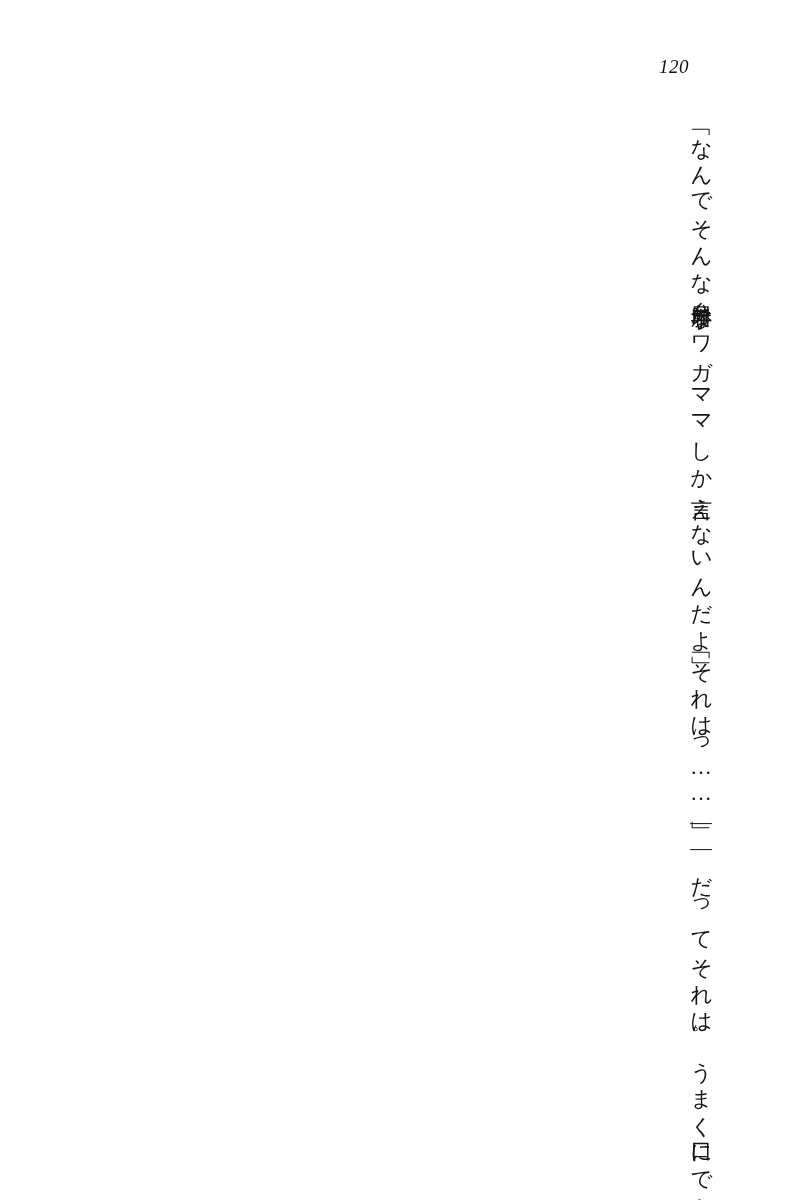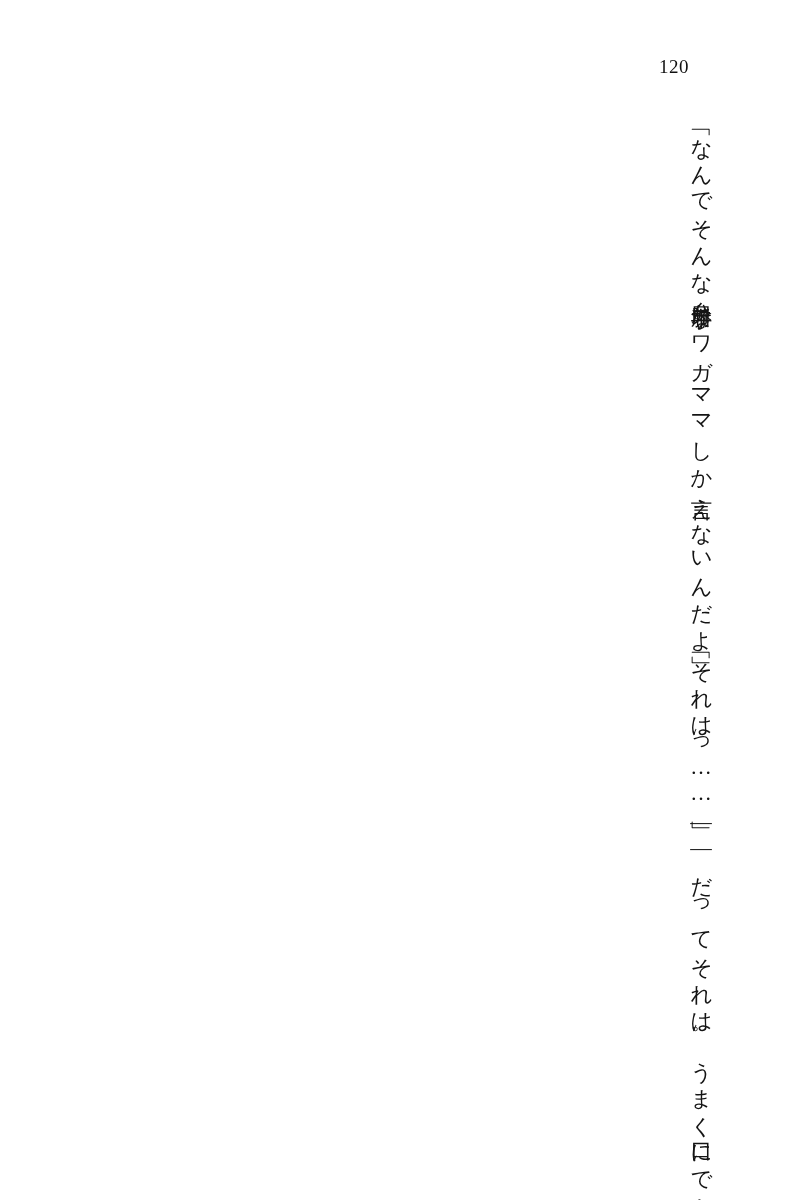--- a/index.html
+++ b/index.html
@@ -21,20 +21,21 @@
     height: 1200px;
     background: #ffffff;
   }
 
   
   .page-number {
     position: absolute;
     top: 56px;
     right: 108px;
     font-family: "Liberation Serif", "DejaVu Serif", serif;
+    font-style: italic;
     font-size: 19px;
     letter-spacing: 0.5px;
     color: #111111;
   }
 
   
   .text-block {
     position: absolute;
     top: 122px;
     right: 86px;

